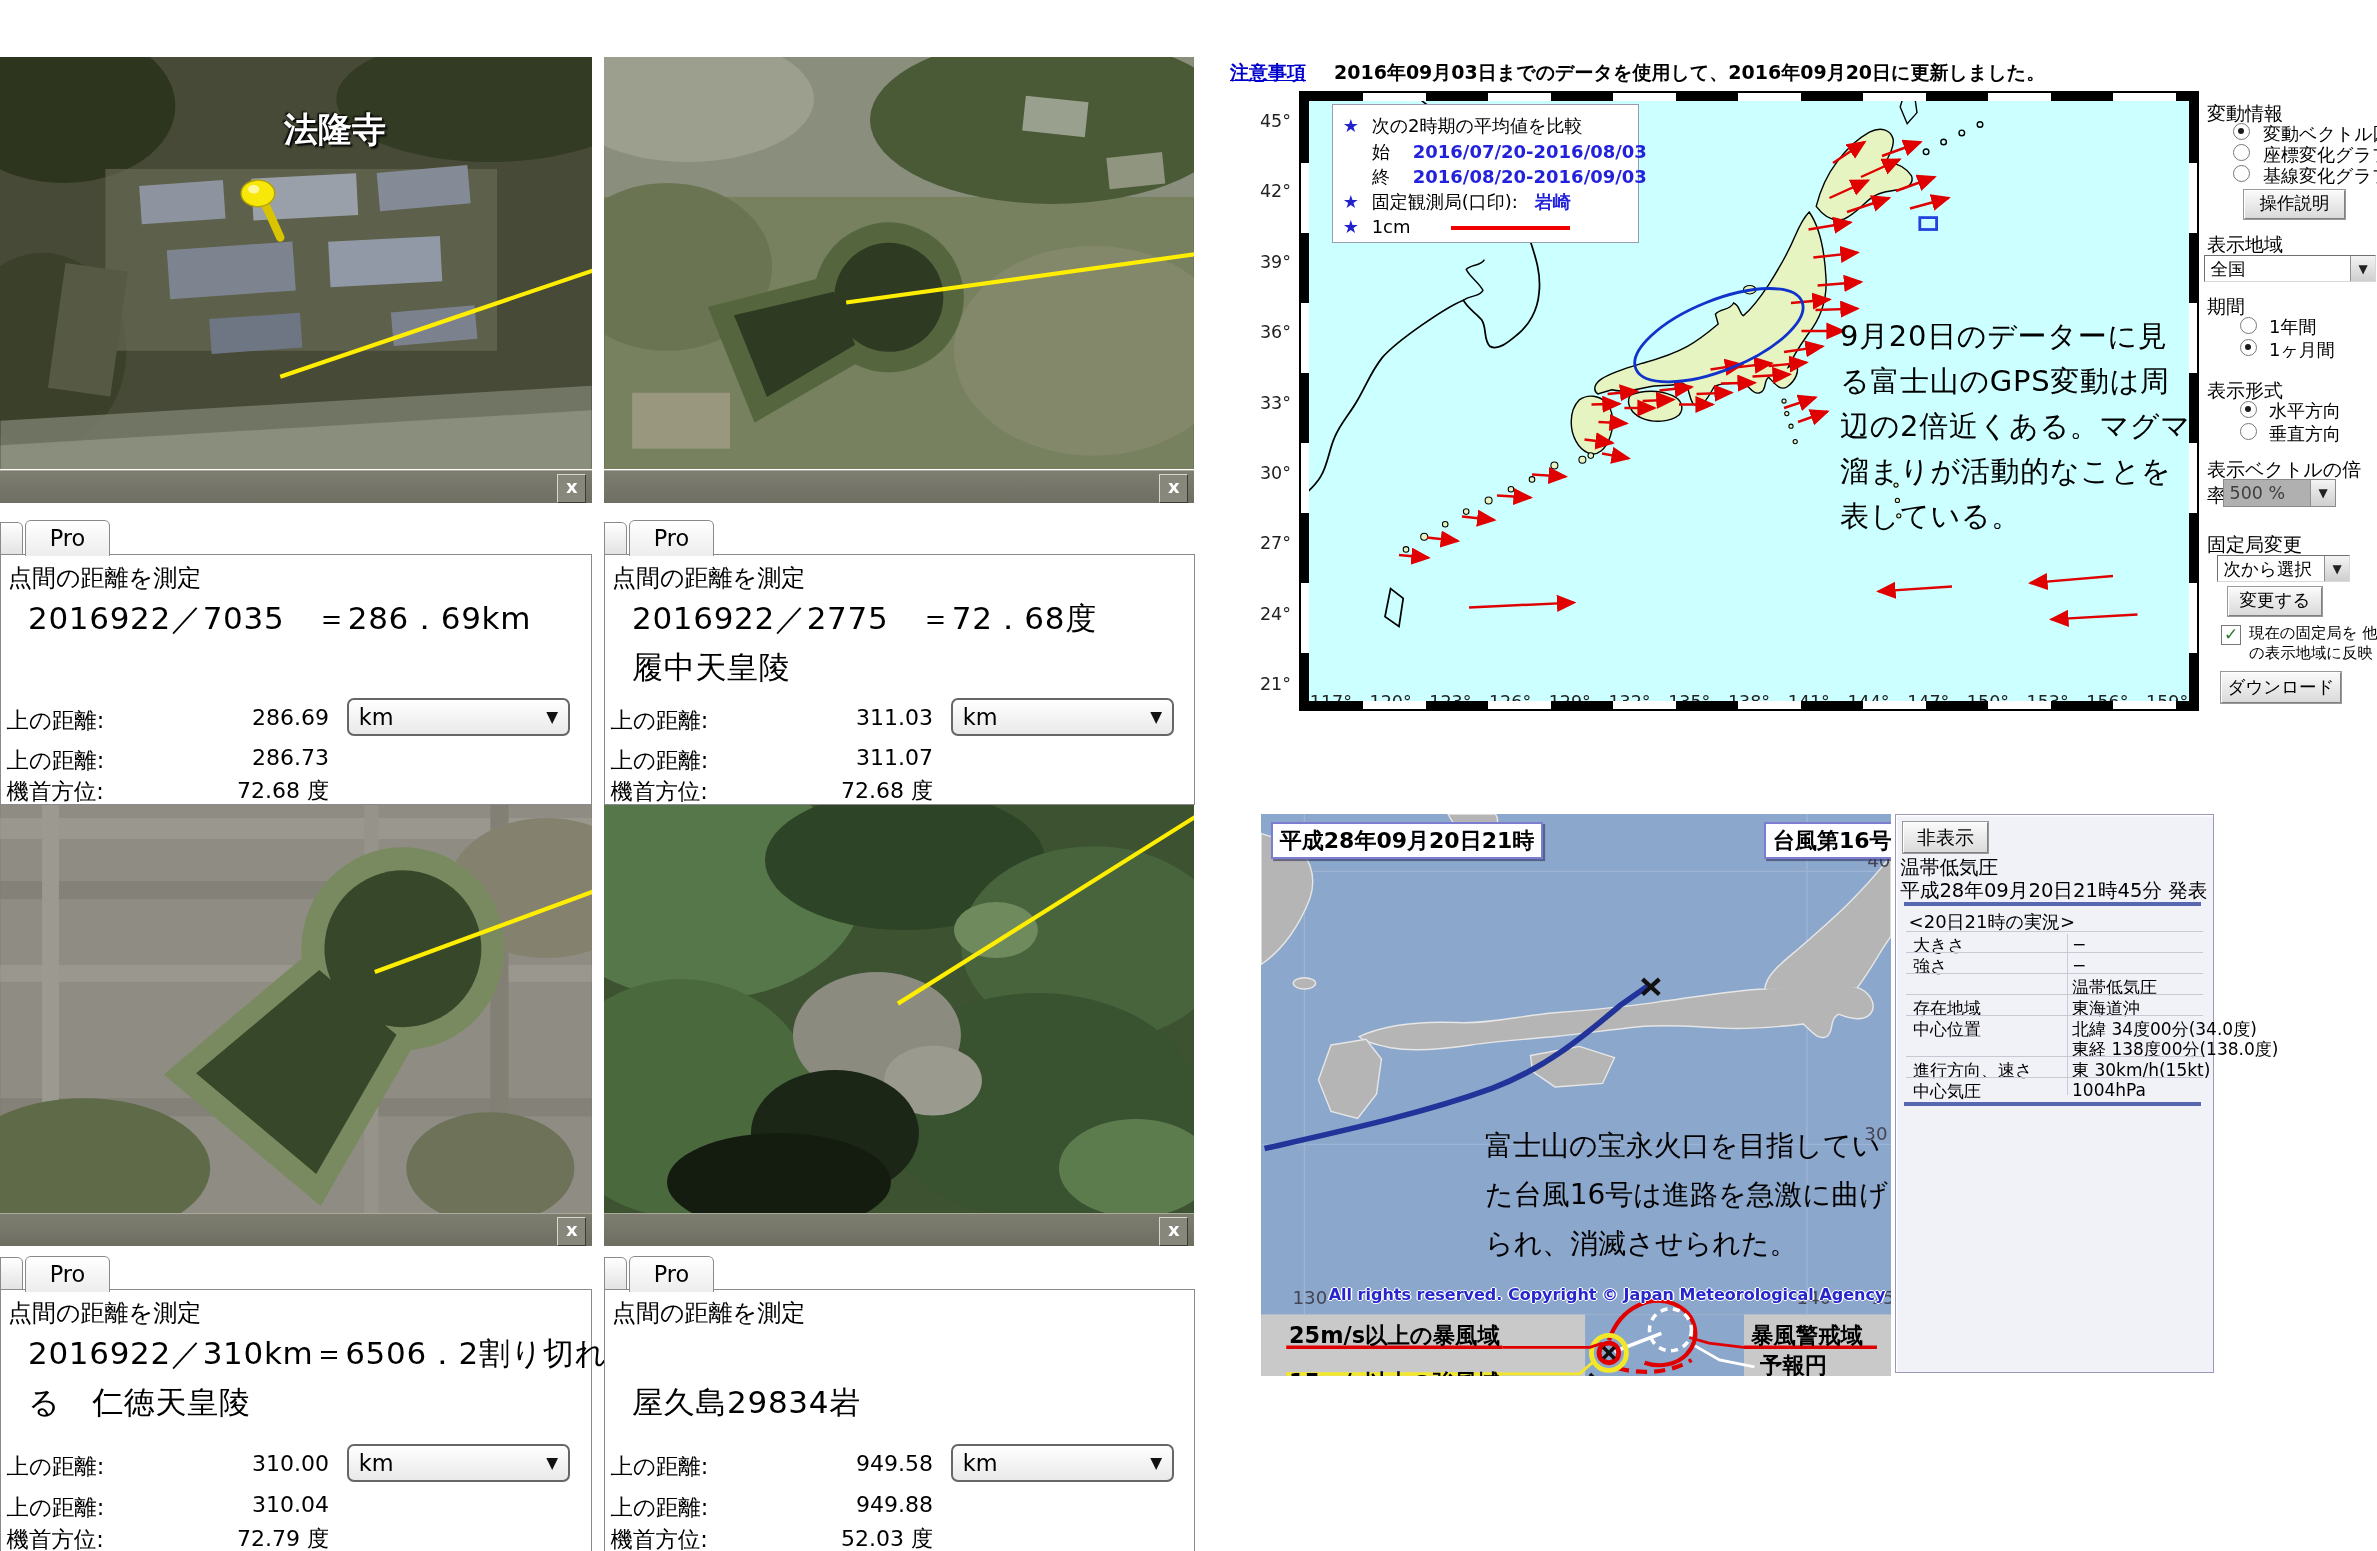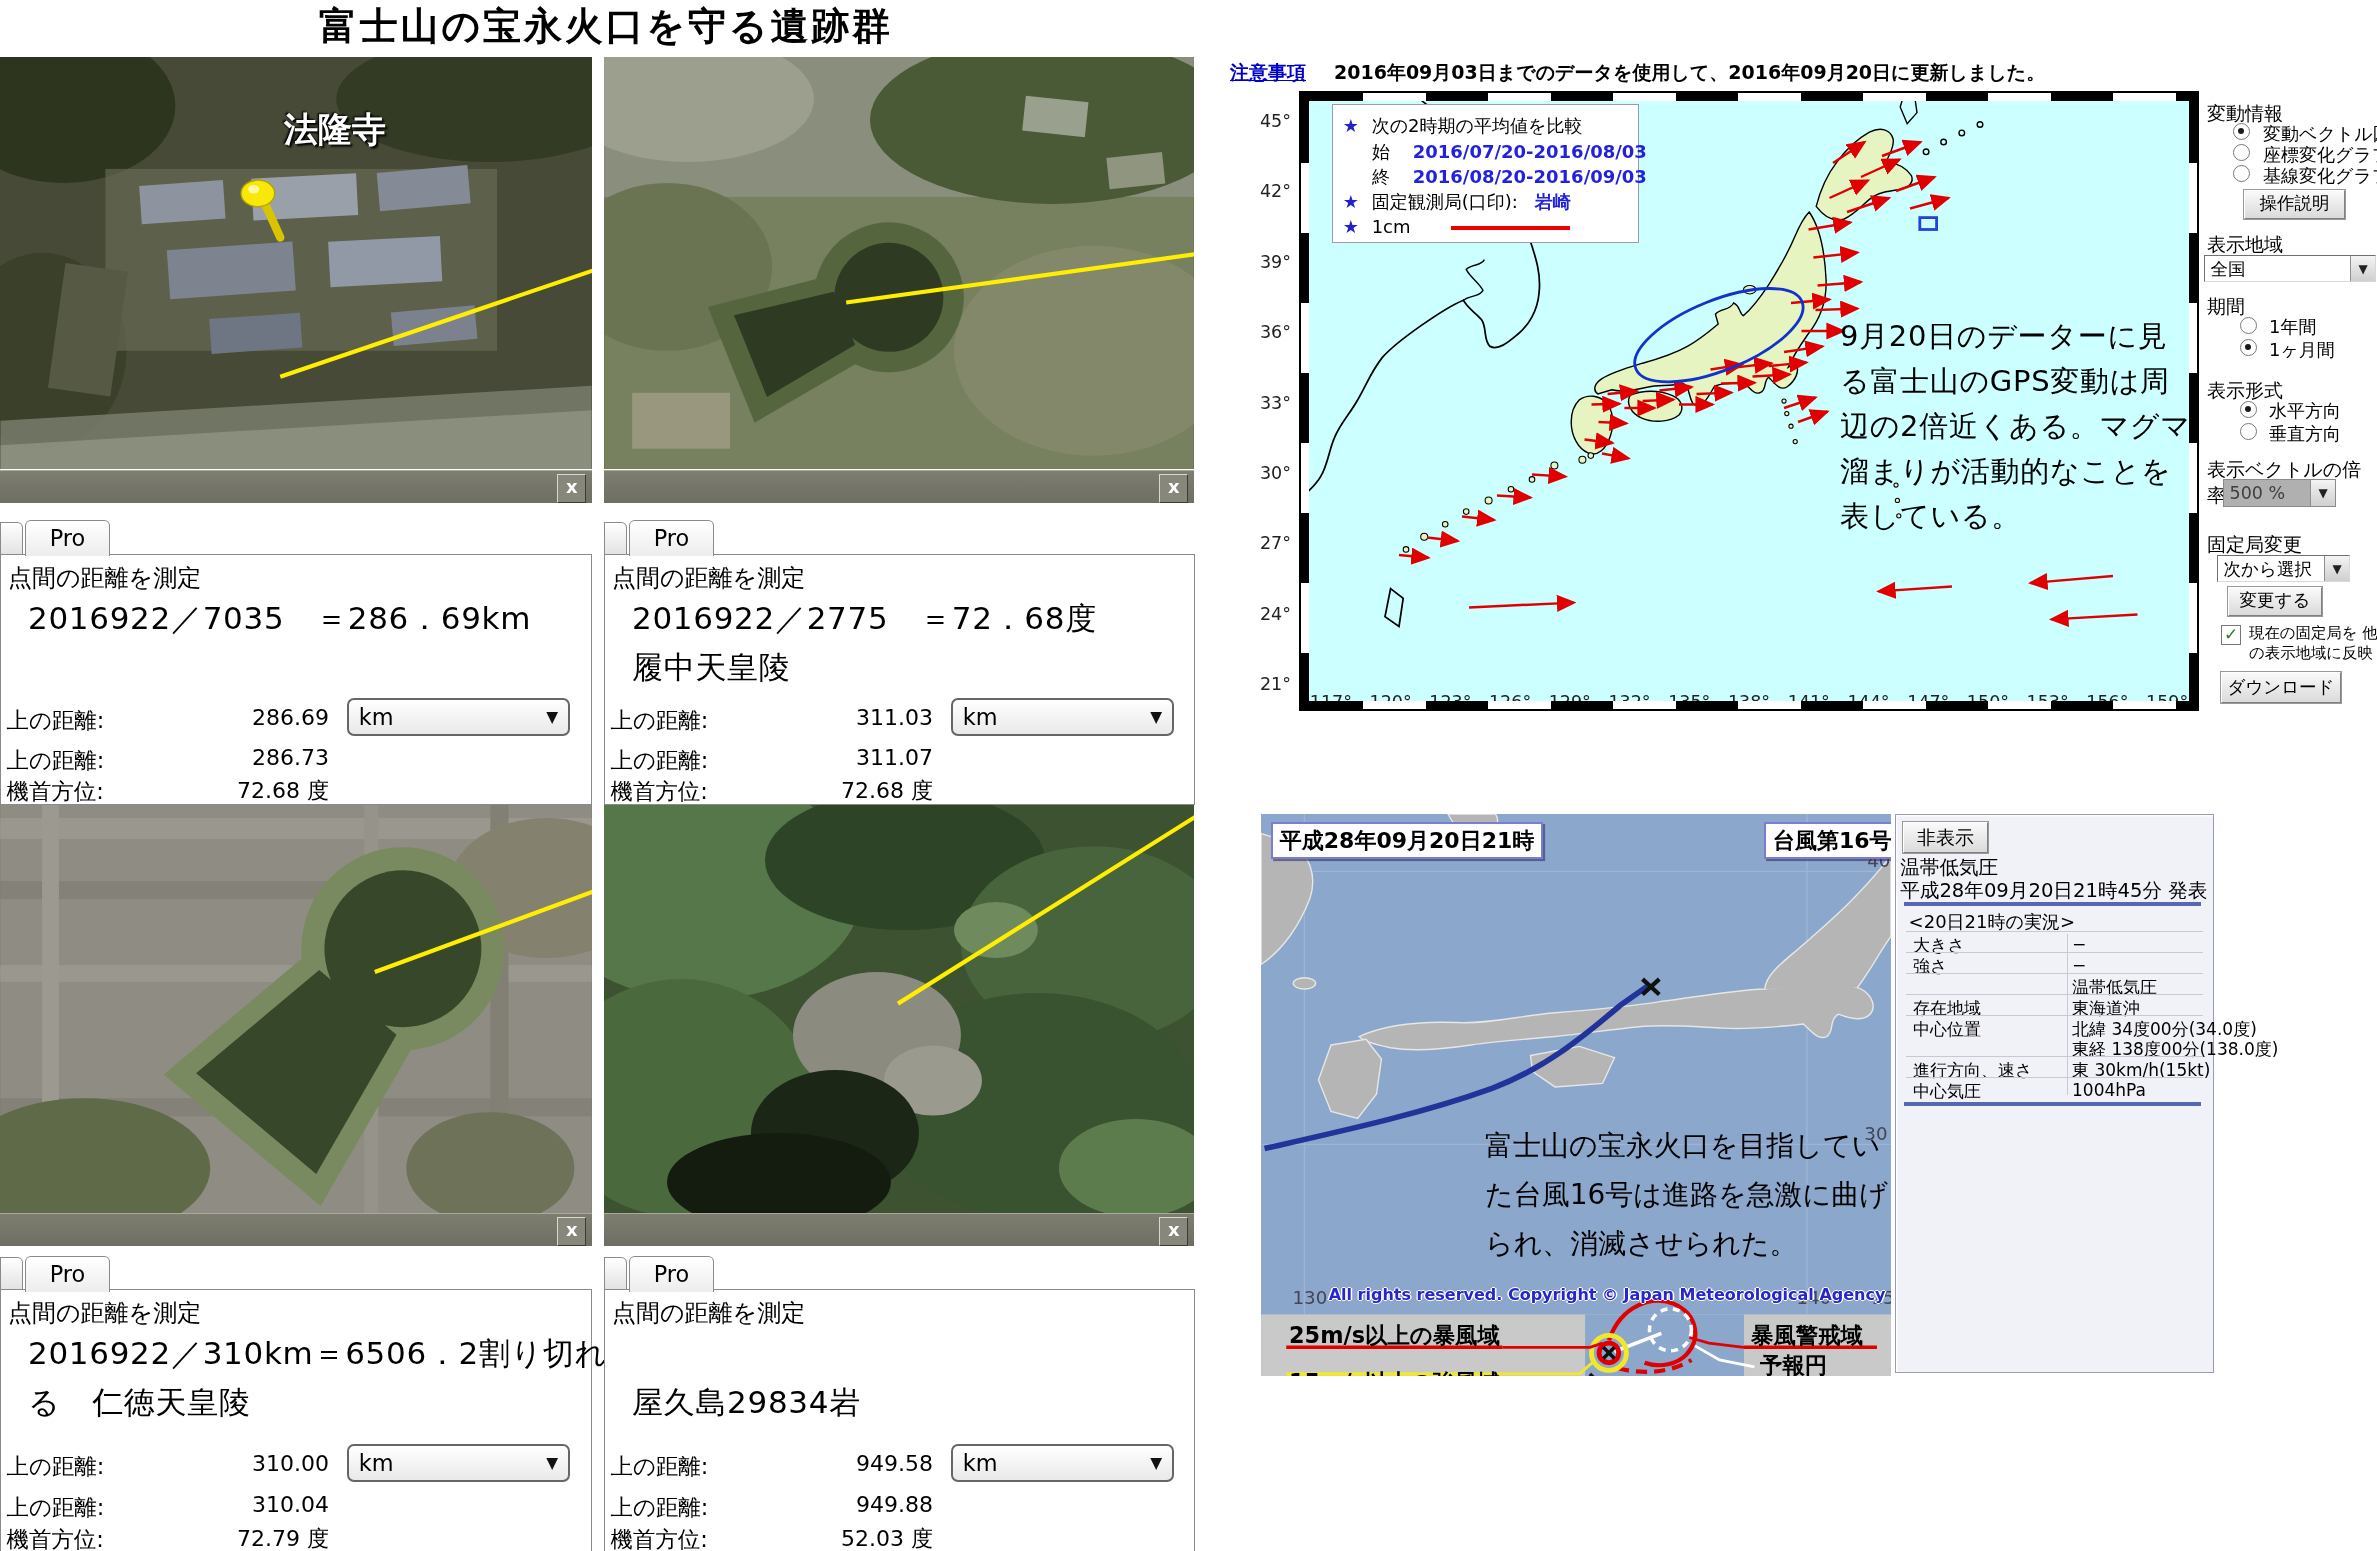--- a/index.html
+++ b/index.html
@@ -92,21 +92,20 @@
   .ti-row-label{position:absolute;left:17px;font-size:17px;white-space:nowrap;}
   .ti-row-value{position:absolute;left:176px;font-size:17px;white-space:nowrap;}
   .ti-sep{position:absolute;left:9.8px;width:297px;height:0.7px;background:#c9c9d6;}
   .ti-vsep{position:absolute;left:171px;top:119px;width:0.7px;height:161px;background:#c9c9d6;}
 </style>
 </head>
 <body>
 
 <div class="canvas">
 
-  <div class="title">富士山の宝永火口を守る遺跡群</div>
 
   <div class="sat" style="left:0;top:57px;width:592px;height:412px;">
     <svg width="592" height="412" viewBox="0 0 845 589">
       <rect width="845" height="589" fill="#474a36"></rect>
       <ellipse cx="90" cy="70" rx="160" ry="110" fill="#2d351f"></ellipse>
       <ellipse cx="700" cy="60" rx="220" ry="90" fill="#333b25"></ellipse>
       <ellipse cx="60" cy="420" rx="120" ry="140" fill="#3a4029"></ellipse>
       <rect x="150" y="160" width="560" height="260" fill="#6a6b58" opacity="0.65"></rect>
       <rect x="200" y="180" width="120" height="55" fill="#8d94a0" transform="rotate(-4 260 207)"></rect>
       <rect x="360" y="170" width="150" height="60" fill="#9aa0aa" transform="rotate(-3 435 200)"></rect>

